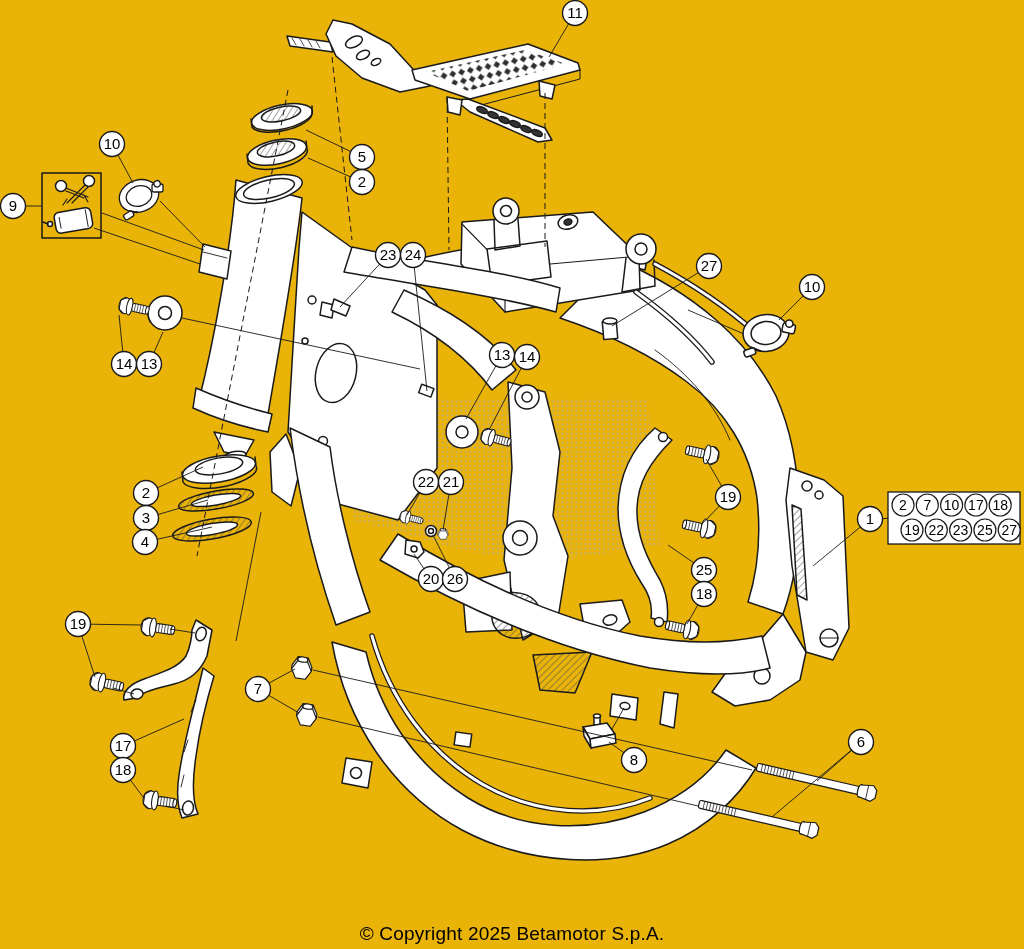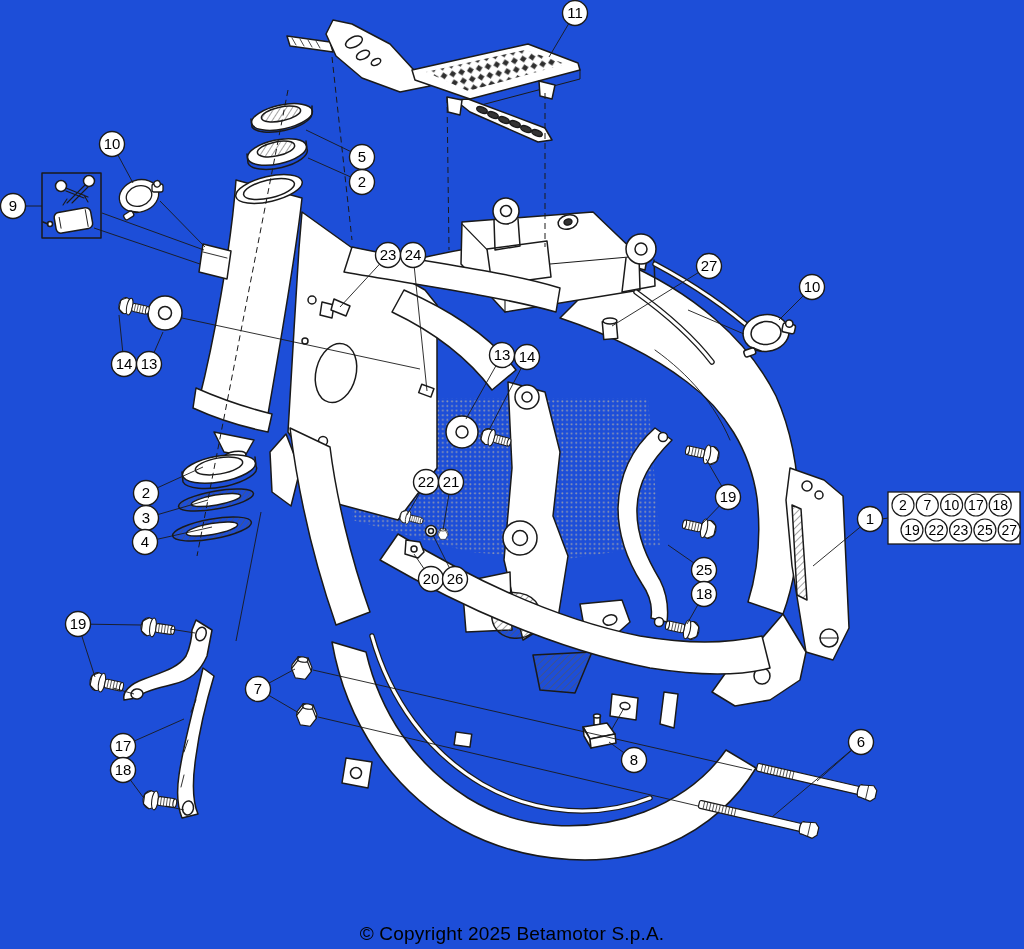--- a/index.html
+++ b/index.html
@@ -1,17 +1,17 @@
 <!DOCTYPE html>
 <html><head>
 <meta charset="utf-8">
 <style>
   html,body{margin:0;padding:0;background:#fff;}
   .stage{
-    position:relative;width:1024px;height:949px;background:#1d4ed8;
+    position:relative;width:1024px;height:949px;background:#eab308;
     font-family:"Liberation Sans", sans-serif;overflow:hidden;
   }
   .stage svg{position:absolute;left:0;top:0;}
   .copyright{
     position:absolute;left:0;bottom:4px;width:100%;text-align:center;
     font-size:19px;color:#000;letter-spacing:0.2px;margin-top:24px;
   }
   svg text{font-family:"Liberation Sans", sans-serif;}
 </style>
 </head>

